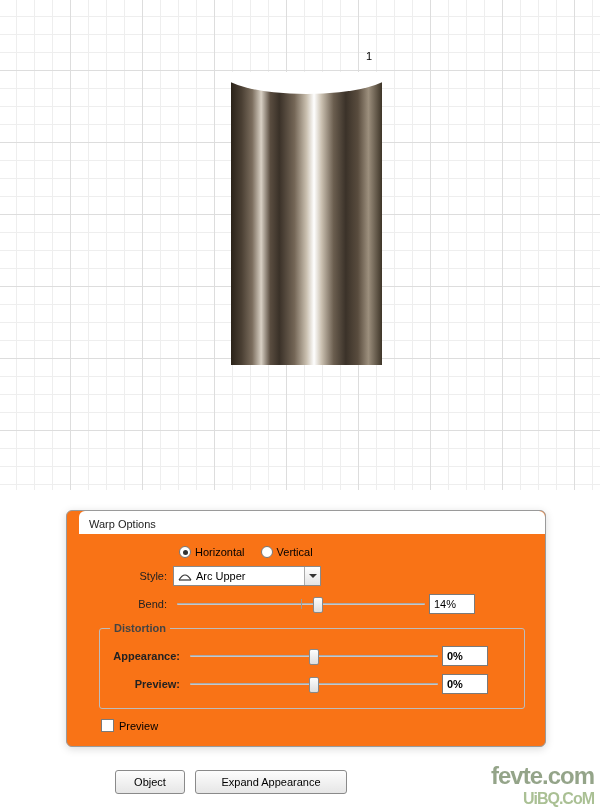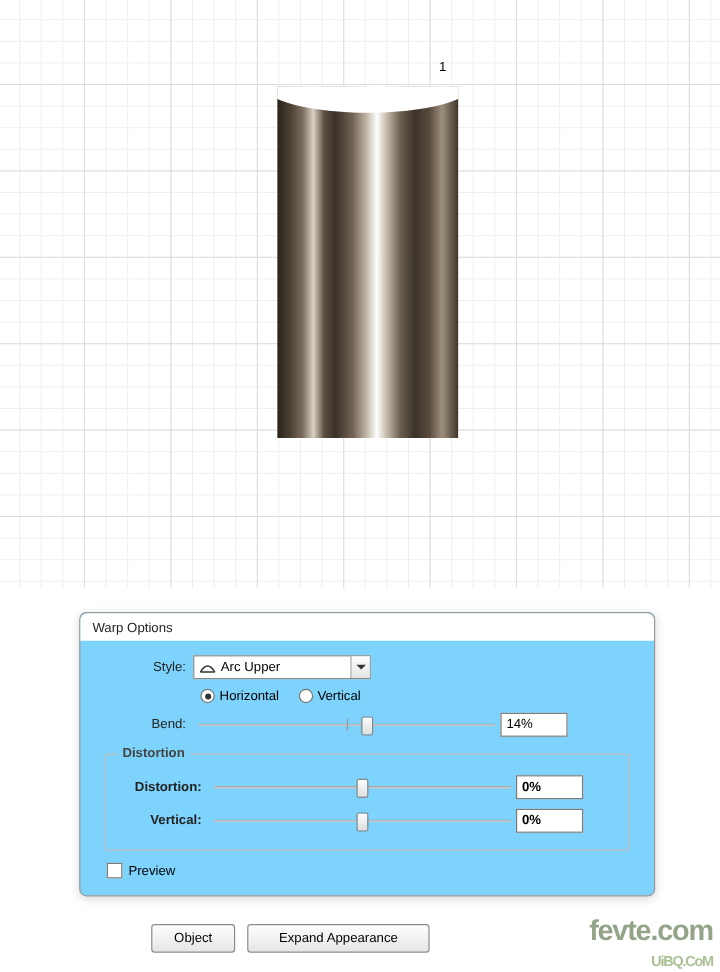--- a/index.html
+++ b/index.html
@@ -71,24 +71,25 @@
     top: 490px;
     width: 600px;
     height: 320px;
     background: #fff;
   }
   .dialog {
     position: absolute;
     left: 66px;
     top: 20px;
     width: 480px;
-    background: #7dd3fc;
+    background: #f97316;
     border: 1px solid #9a9a9a;
     border-radius: 6px;
     box-shadow: 0 2px 8px rgba(0,0,0,0.15);
+    padding-left: 12px;
   }
   .dialog-title {
     padding: 7px 10px 4px 10px;
     font-size: 11px;
     color: #222;
     background: #fff;
     border-top-left-radius: 6px;
     border-top-right-radius: 6px;
   }
   .dialog-body {
@@ -171,21 +172,21 @@
   }
   .slider-thumb {
     position: absolute; top: 2px;
     width: 10px; height: 16px;
     background: linear-gradient(#fdfdfd,#dedede);
     border: 1px solid #888;
     border-radius: 2px;
     transform: translateX(-50%);
   }
   .value-box {
-    width: 56px; height: 20px;
+    width: 46px; height: 20px;
     border: 1px solid #7a7a7a;
     background: #fff;
     padding: 0 4px;
     display: flex; align-items: center;
   }
   fieldset.distortion {
     border: 1px solid #bcbcbc;
     border-radius: 3px;
     padding: 12px 10px 6px 10px;
     margin: 6px 2px 10px 2px;
@@ -215,42 +216,42 @@
     background: linear-gradient(#fdfdfd,#e6e6e6);
     border: 1px solid #8a8a8a;
     border-radius: 3px;
     display: inline-flex; align-items: center; justify-content: center;
     margin-left: 10px;
     padding: 0 10px;
     font-size: 11px;
   }
   .bottom-buttons {
     position: absolute;
-    left: 126px;
+    left: 115px;
     top: 280px;
     display: flex;
   }
   .bottom-buttons .btn { min-width: auto; height: 24px; }
   .btn.object { width: 70px; margin-left: 0; }
   .btn.expand { width: 152px; }
   .watermark {
     position: absolute;
     right: 6px;
     bottom: 20px;
     font-size: 24px;
     font-weight: bold;
     color: rgba(60,90,40,0.55);
     text-shadow: 1px 1px 0 rgba(255,255,255,0.5);
     letter-spacing: -1px;
   }
   .watermark2 {
     position: absolute;
     right: 6px;
     bottom: 2px;
-    font-size: 12px;
+    font-size: 16px;
     font-weight: bold;
     color: rgba(100,140,60,0.55);
     letter-spacing: -1px;
     text-align: right;
   }
 </style>
 </head>
 <body>
 
 <div class="canvas-area">
@@ -258,75 +259,75 @@
   <div class="cylinder">
     <div class="cylinder-body"></div>
     <div class="cylinder-mask"></div>
   </div>
 </div>
 
 <div class="dialog-area">
   <div class="dialog">
     <div class="dialog-title">Warp Options</div>
     <div class="dialog-body">
+
+      <div class="row radio-row">
+        <span class="radio">
+          <span class="radio-circle">
+              <span class="radio-dot"></span>
+            </span>
+          <span>Horizontal</span>
+        </span>
+        <span class="radio">
+          <span class="radio-circle"></span>
+          <span>Vertical</span>
+        </span>
+      </div>
 
       <div class="row">
         <div class="label-col">Style:</div>
         <div class="style-select">
           <span class="arc-icon">
             <svg width="14" height="12" viewBox="0 0 14 12">
               <path d="M1 10 Q7 0 13 10" fill="none" stroke="#333" stroke-width="1.2"></path>
               <line x1="1" y1="10" x2="13" y2="10" stroke="#333" stroke-width="1.2"></line>
             </svg>
           </span>
           <span>Arc Upper</span>
           <span class="dd-arrow">
               <span class="dd-tri"></span>
             </span>
         </div>
       </div>
 
-      <div class="row radio-row">
-        <span class="radio">
-          <span class="radio-circle">
-              <span class="radio-dot"></span>
-            </span>
-          <span>Horizontal</span>
-        </span>
-        <span class="radio">
-          <span class="radio-circle"></span>
-          <span>Vertical</span>
-        </span>
-      </div>
-
       <div class="row slider-row">
         <div class="label-col">Bend:</div>
         <div class="slider-track">
           <div class="slider-line"></div>
           <div class="slider-tick"></div>
           <div class="slider-thumb" style="left:57%"></div>
         </div>
         <div class="value-box">14%</div>
       </div>
 
       <fieldset class="distortion">
         <legend>Distortion</legend>
 
         <div class="row slider-row">
-          <div class="label-col">Distortion:</div>
+          <div class="label-col">Appearance:</div>
           <div class="slider-track">
             <div class="slider-line"></div>
             <div class="slider-tick"></div>
             <div class="slider-thumb" style="left:50%"></div>
           </div>
           <div class="value-box">0%</div>
         </div>
 
         <div class="row slider-row">
-          <div class="label-col">Vertical:</div>
+          <div class="label-col">Preview:</div>
           <div class="slider-track">
             <div class="slider-line"></div>
             <div class="slider-tick"></div>
             <div class="slider-thumb" style="left:50%"></div>
           </div>
           <div class="value-box">0%</div>
         </div>
       </fieldset>
 
       <div class="bottom-row">

